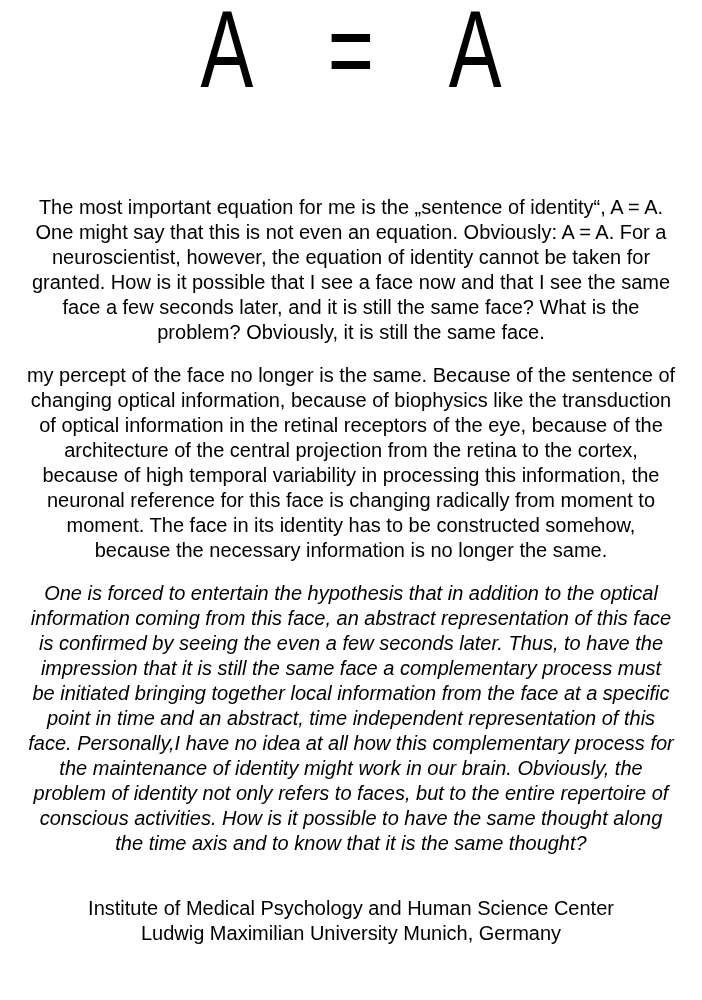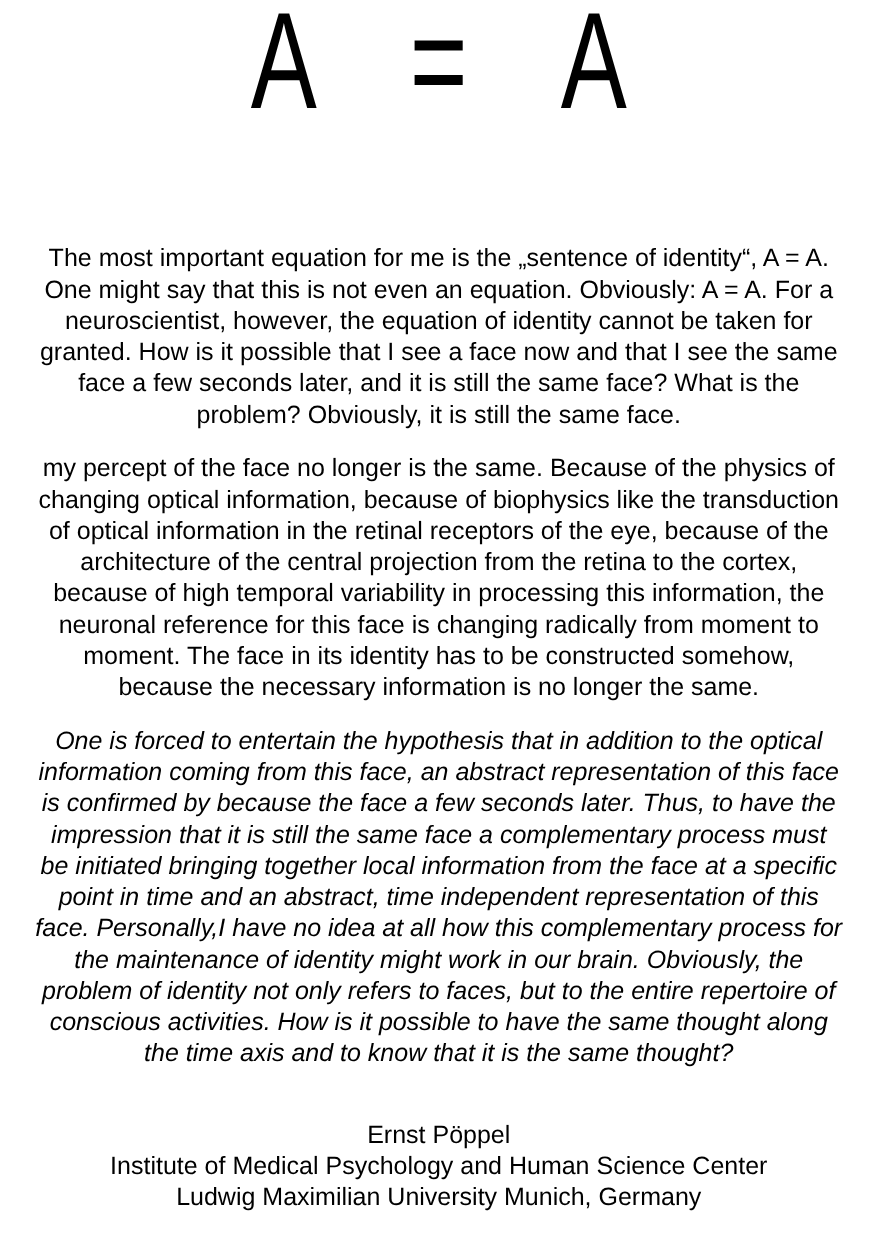--- a/index.html
+++ b/index.html
@@ -51,43 +51,42 @@
   <div class="para para-1">
       <div class="line">The most important equation for me is the „sentence of identity“, A = A.</div>
       <div class="line">One might say that this is not even an equation. Obviously: A = A. For a</div>
       <div class="line">neuroscientist, however, the equation of identity cannot be taken for</div>
       <div class="line">granted. How is it possible that I see a face now and that I see the same</div>
       <div class="line">face a few seconds later, and it is still the same face? What is the</div>
       <div class="line">problem? Obviously, it is still the same face.</div>
     </div>
 
   <div class="para para-2">
-      <div class="line">my percept of the face no longer is the same. Because of the physics of</div>
+      <div class="line">my percept of the face no longer is the same. Because of the sentence of</div>
       <div class="line">changing optical information, because of biophysics like the transduction</div>
       <div class="line">of optical information in the retinal receptors of the eye, because of the</div>
       <div class="line">architecture of the central projection from the retina to the cortex,</div>
       <div class="line">because of high temporal variability in processing this information, the</div>
       <div class="line">neuronal reference for this face is changing radically from moment to</div>
       <div class="line">moment. The face in its identity has to be constructed somehow,</div>
       <div class="line">because the necessary information is no longer the same.</div>
     </div>
 
   <div class="para para-3">
       <div class="line">One is forced to entertain the hypothesis that in addition to the optical</div>
       <div class="line">information coming from this face, an abstract representation of this face</div>
-      <div class="line">is confirmed by because the face a few seconds later. Thus, to have the</div>
+      <div class="line">is confirmed by seeing the even a few seconds later. Thus, to have the</div>
       <div class="line">impression that it is still the same face a complementary process must</div>
       <div class="line">be initiated bringing together local information from the face at a specific</div>
       <div class="line">point in time and an abstract, time independent representation of this</div>
       <div class="line">face. Personally,I have no idea at all how this complementary process for</div>
       <div class="line">the maintenance of identity might work in our brain. Obviously, the</div>
       <div class="line">problem of identity not only refers to faces, but to the entire repertoire of</div>
       <div class="line">conscious activities. How is it possible to have the same thought along</div>
       <div class="line">the time axis and to know that it is the same thought?</div>
     </div>
 
   <div class="para footer">
-      <div class="line">Ernst Pöppel</div>
       <div class="line">Institute of Medical Psychology and Human Science Center</div>
       <div class="line">Ludwig Maximilian University Munich, Germany</div>
     </div>
 
 </div>
 
 </body></html>

